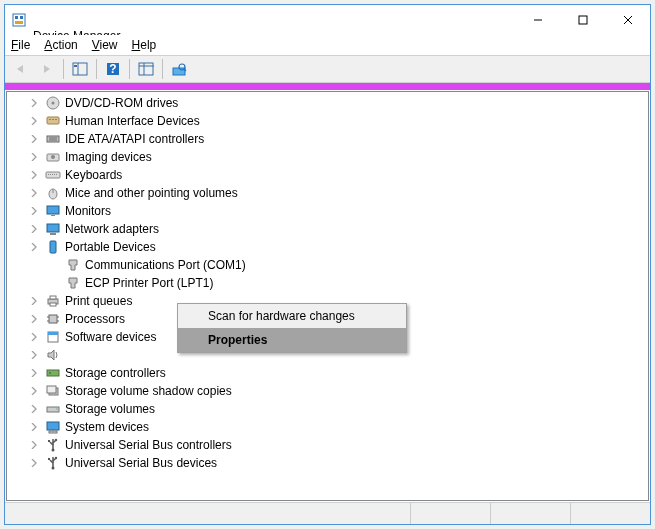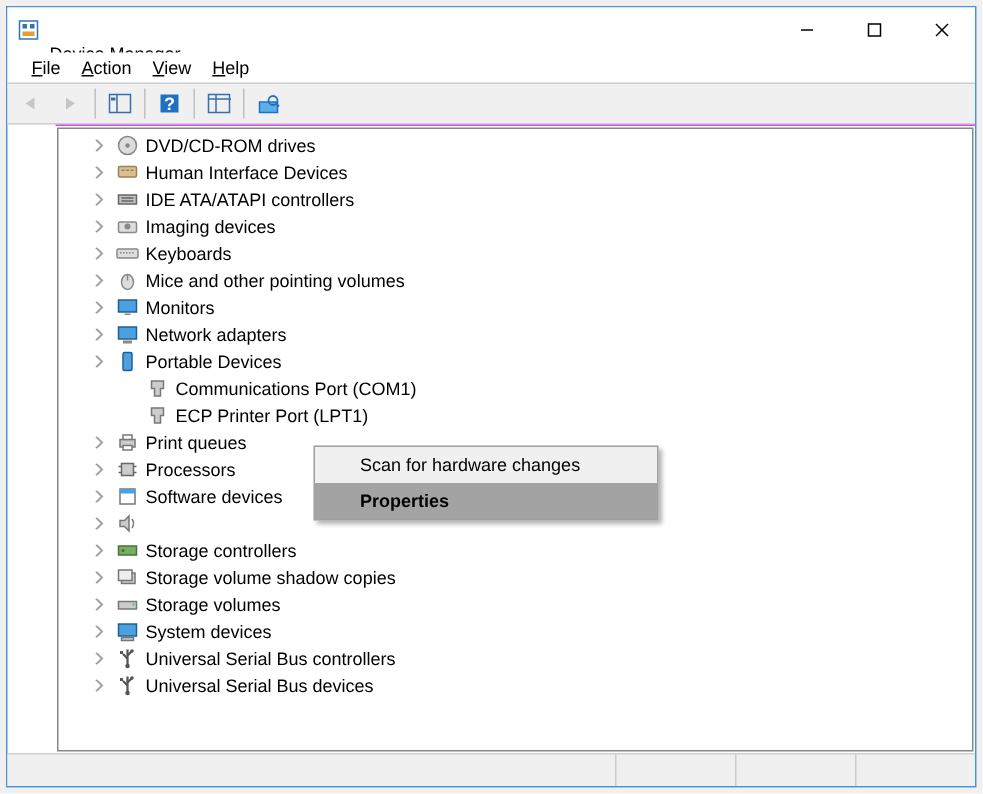--- a/index.html
+++ b/index.html
@@ -3,28 +3,28 @@
 <meta charset="utf-8">
 <style>
 * { margin: 0; padding: 0; box-sizing: border-box; font-family: "Segoe UI", Tahoma, sans-serif; font-size: 12px; }
 body { background: #f0f0f0; display: flex; justify-content: center; align-items: flex-start; padding: 4px; }
 .window { width: 655px; height: 521px; background: #fff; border: 1px solid #4a93d6; display: flex; flex-direction: column; }
 .titlebar { height: 30px; display: flex; align-items: center; padding-left: 6px; background: #fff; }
 .titlebar .app-icon { width: 16px; height: 16px; margin-right: 6px; }
 .titlebar .title { flex: 1; color: #000; margin-top: 32px; }
 .win-controls { display: flex; height: 100%; }
 .win-btn { width: 45px; display: flex; align-items: center; justify-content: center; color: #000; }
-.menubar { height: 20px; display: flex; align-items: center; padding: 0 16px; gap: 14px; background: #fff; }
+.menubar { height: 20px; display: flex; align-items: center; padding: 0 6px; gap: 14px; background: #fff; }
 .menubar span { color: #000; }
 .menubar span u { text-decoration: underline; }
 .toolbar { height: 28px; background: #f0f0f0; border-top: 1px solid #d0d0d0; border-bottom: 1px solid #d0d0d0; display: flex; align-items: center; padding: 0 4px; gap: 2px; }
 .tool-btn { width: 24px; height: 22px; display: flex; align-items: center; justify-content: center; border: 1px solid transparent; }
 .tool-btn.disabled { opacity: 0.4; }
 .tool-sep { width: 1px; height: 20px; background: #c0c0c0; margin: 0 2px; }
-.content { flex: 1; display: flex; border-top: 1px solid #d946ef; overflow: hidden; position: relative; margin-left: 32px; }
+.content { flex: 1; display: flex; border-top: 7px solid #d946ef; overflow: hidden; position: relative; }
 .tree-wrap { flex: 1; overflow-y: scroll; overflow-x: hidden; background: #fff; padding: 2px 0; border: 1px solid #828790; margin: 1px; }
 .tree-row { display: flex; align-items: center; height: 18px; padding-left: 4px; white-space: nowrap; }
 .tree-row .arrow { width: 14px; height: 14px; display: flex; align-items: center; justify-content: center; cursor: pointer; }
 .tree-row .arrow svg { width: 8px; height: 8px; }
 .tree-row .node-icon { width: 16px; height: 16px; margin: 0 4px; display: flex; align-items: center; justify-content: center; }
 .tree-row .label { color: #000; }
 .indent-1 { padding-left: 20px; }
 .indent-2 { padding-left: 40px; }
 .ctx-menu { position: absolute; left: 172px; top: 213px; width: 230px; background: #f0f0f0; border: 1px solid #a0a0a0; box-shadow: 2px 2px 3px rgba(0,0,0,0.3); z-index: 10; }
 .ctx-item { height: 24px; display: flex; align-items: center; padding-left: 30px; color: #000; }

